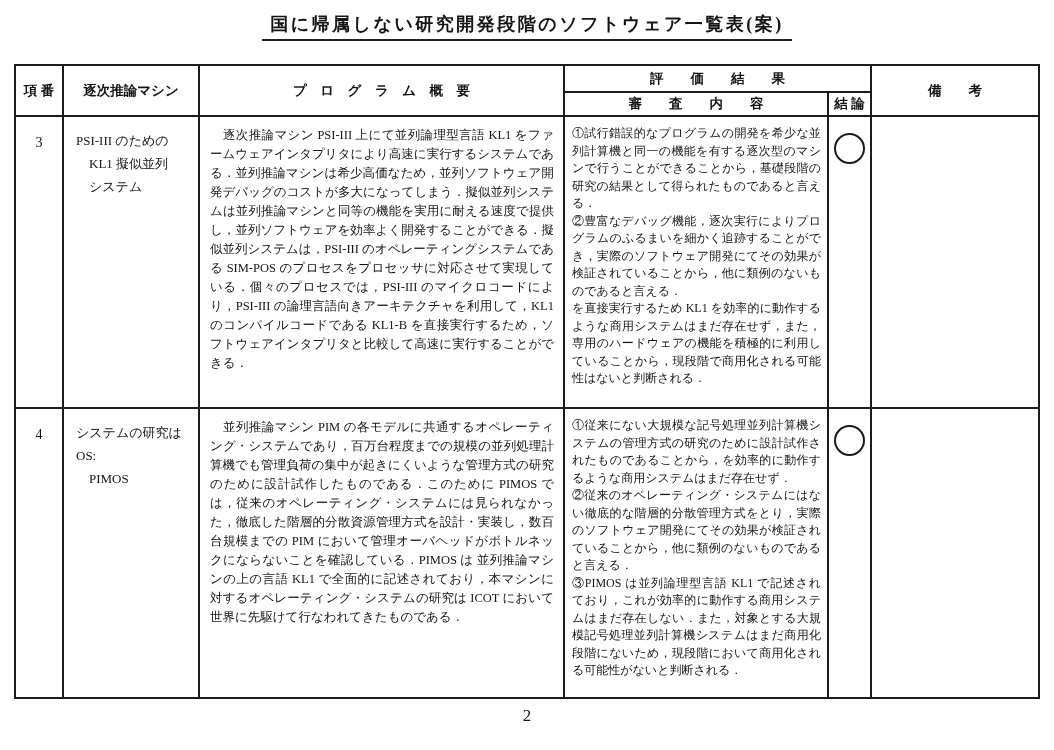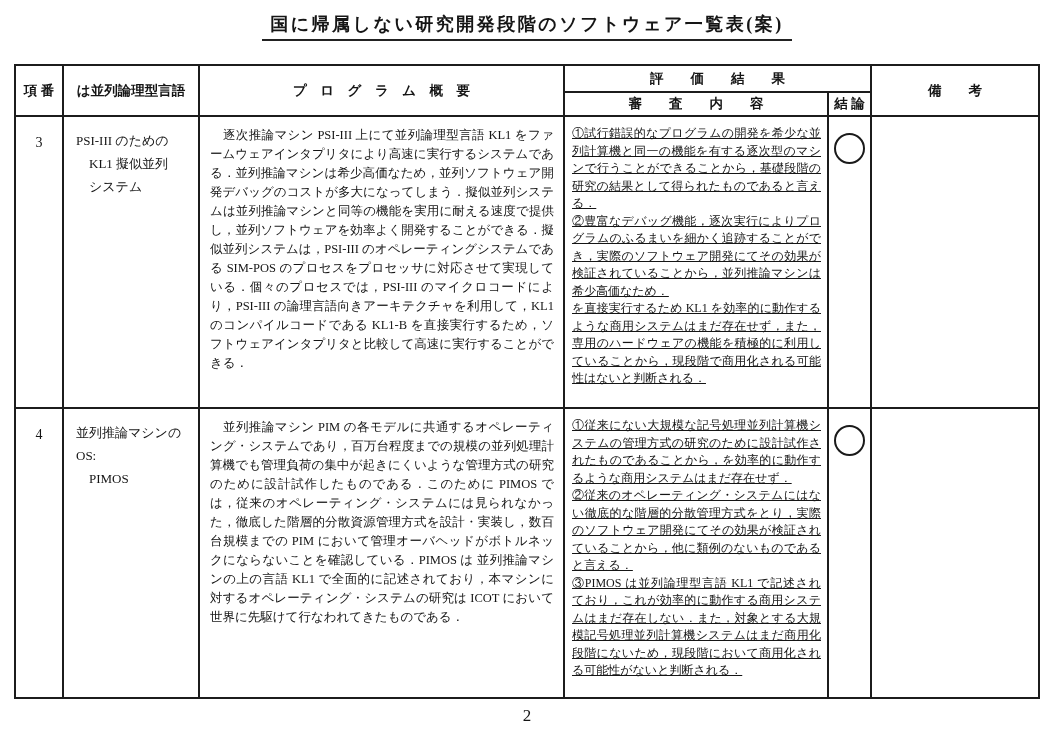--- a/index.html
+++ b/index.html
@@ -71,21 +71,20 @@
     padding: 9px 9px 0 10px;
     text-align: justify;
     white-space: pre-wrap;
     margin-left: 35px;
   }
   td.cell-review {
     font-size: 12px;
     line-height: 17.5px;
     padding: 8px 6px 0 7px;
     text-align: justify;
-    text-decoration: underline;
   }
   td.cell-review p { margin: 0; }
   td.cell-conclusion { text-align: center; }
   .conclusion-circle {
     width: 27px;
     height: 27px;
     border: 2px solid #1a1a1a;
     border-radius: 50%;
     margin: 15px auto 0 auto;
   }
@@ -111,50 +110,50 @@
     <col style="width:48px">
     <col style="width:136px">
     <col style="width:365px">
     <col style="width:264px">
     <col style="width:43px">
     <col style="width:168px">
   </colgroup>
   <thead>
     <tr class="head-row-1">
       <th rowspan="2">項 番</th>
-      <th rowspan="2">は並列論理型言語</th>
+      <th rowspan="2">逐次推論マシン</th>
       <th rowspan="2">プ　ロ　グ　ラ　ム　概　要</th>
       <th colspan="2">評　　価　　結　　果</th>
       <th rowspan="2">備　　考</th>
     </tr>
     <tr class="head-row-2">
       <th>審　　査　　内　　容</th>
       <th>結 論</th>
     </tr>
   </thead>
   <tbody>
     <tr class="body-row-1">
       <td class="cell-itemno">3</td>
       <td class="cell-name">PSI-III のための
 　KL1 擬似並列
 　システム</td>
       <td class="cell-summary">　逐次推論マシン PSI-III 上にて並列論理型言語 KL1 をファームウェアインタプリタにより高速に実行するシステムである．並列推論マシンは希少高価なため，並列ソフトウェア開発デバッグのコストが多大になってしまう．擬似並列システムは並列推論マシンと同等の機能を実用に耐える速度で提供し，並列ソフトウェアを効率よく開発することができる．擬似並列システムは，PSI-III のオペレーティングシステムである SIM-POS のプロセスをプロセッサに対応させて実現している．個々のプロセスでは，PSI-III のマイクロコードにより，PSI-III の論理言語向きアーキテクチャを利用して，KL1 のコンパイルコードである KL1-B を直接実行するため，ソフトウェアインタプリタと比較して高速に実行することができる．</td>
       <td class="cell-review">
         <p>①試行錯誤的なプログラムの開発を希少な並列計算機と同一の機能を有する逐次型のマシンで行うことができることから，基礎段階の研究の結果として得られたものであると言える．</p>
-        <p>②豊富なデバッグ機能，逐次実行によりプログラムのふるまいを細かく追跡することができ，実際のソフトウェア開発にてその効果が検証されていることから，並列推論マシンは希少高価なため．</p>
+        <p>②豊富なデバッグ機能，逐次実行によりプログラムのふるまいを細かく追跡することができ，実際のソフトウェア開発にてその効果が検証されていることから，他に類例のないものであると言える．</p>
         <p>を直接実行するため KL1 を効率的に動作するような商用システムはまだ存在せず，また，専用のハードウェアの機能を積極的に利用していることから，現段階で商用化される可能性はないと判断される．</p>
       </td>
       <td class="cell-conclusion">
         <div class="conclusion-circle" title="○"></div>
       </td>
       <td class="cell-remarks"></td>
     </tr>
     <tr class="body-row-2">
       <td class="cell-itemno">4</td>
-      <td class="cell-name">並列推論マシンの OS:
+      <td class="cell-name">システムの研究は OS:
 　PIMOS</td>
       <td class="cell-summary">　並列推論マシン PIM の各モデルに共通するオペレーティング・システムであり，百万台程度までの規模の並列処理計算機でも管理負荷の集中が起きにくいような管理方式の研究のために設計試作したものである．このために PIMOS では，従来のオペレーティング・システムには見られなかった，徹底した階層的分散資源管理方式を設計・実装し，数百台規模までの PIM において管理オーバヘッドがボトルネックにならないことを確認している．PIMOS は 並列推論マシンの上の言語 KL1 で全面的に記述されており，本マシンに対するオペレーティング・システムの研究は ICOT において世界に先駆けて行なわれてきたものである．</td>
       <td class="cell-review">
         <p>①従来にない大規模な記号処理並列計算機システムの管理方式の研究のために設計試作されたものであることから，を効率的に動作するような商用システムはまだ存在せず．</p>
         <p>②従来のオペレーティング・システムにはない徹底的な階層的分散管理方式をとり，実際のソフトウェア開発にてその効果が検証されていることから，他に類例のないものであると言える．</p>
         <p>③PIMOS は並列論理型言語 KL1 で記述されており，これが効率的に動作する商用システムはまだ存在しない．また，対象とする大規模記号処理並列計算機システムはまだ商用化段階にないため，現段階において商用化される可能性がないと判断される．</p>
       </td>
       <td class="cell-conclusion">
         <div class="conclusion-circle" title="○"></div>
       </td>

